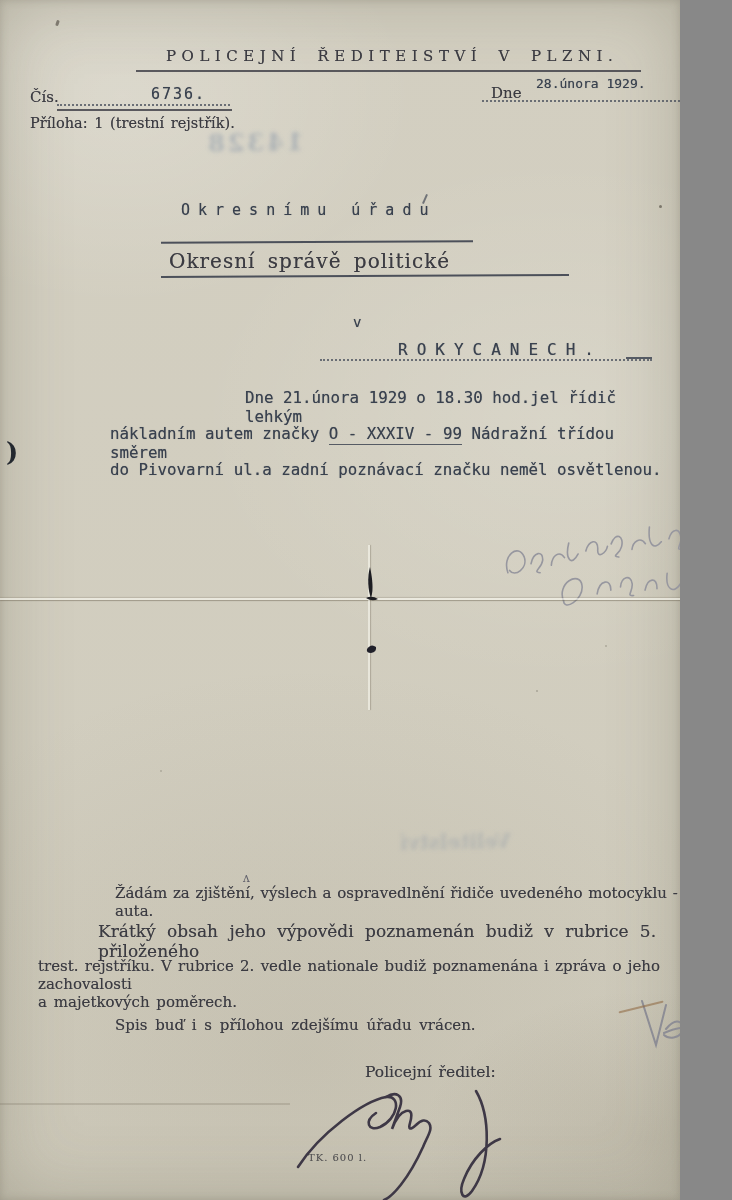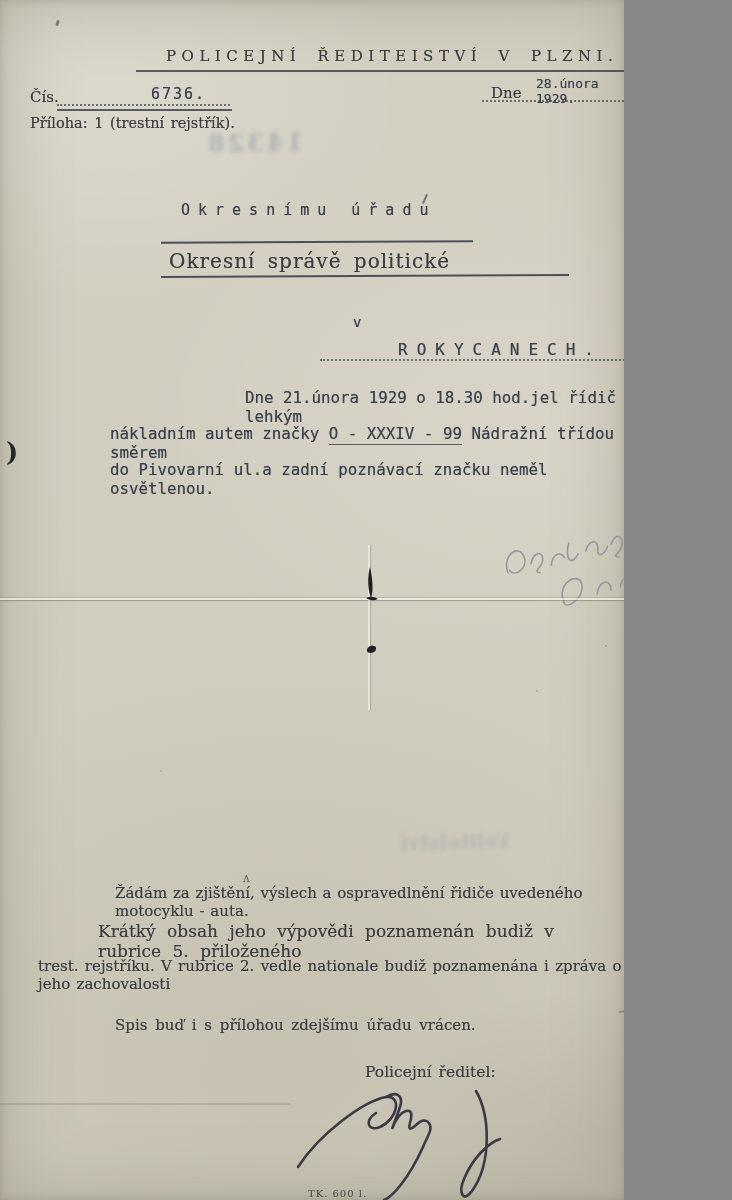--- a/index.html
+++ b/index.html
@@ -1,17 +1,17 @@
 <!DOCTYPE html>
 <html><head>
 <meta charset="utf-8">
 <style>
   html,body{margin:0;padding:0;background:#888;}
   #paper{
-    position:relative; width:624px; height:1200px; overflow:hidden;
+    position:relative; width:680px; height:1200px; overflow:hidden;
     background-color:#d3cfc0;
     background-image:
       radial-gradient(ellipse 420px 300px at 18% 8%, rgba(255,255,252,.20), transparent 70%),
       radial-gradient(ellipse 520px 380px at 82% 35%, rgba(255,255,250,.14), transparent 70%),
       radial-gradient(ellipse 640px 520px at 45% 88%, rgba(120,110,88,.12), transparent 75%),
       radial-gradient(ellipse 300px 200px at 95% 95%, rgba(110,100,80,.15), transparent 75%),
       linear-gradient(#d3cfc1, #d0ccbd);
     box-shadow: inset 0 0 70px rgba(95,88,70,.28), inset 0 0 8px rgba(90,85,70,.25);
     font-family:"DejaVu Serif", serif;
   }
@@ -86,40 +86,41 @@
     <path d="M8,33 q6,-3 12,1 q-6,3 -12,-1 Z" fill="#1d1d22"></path>
     <path d="M9,84 q4,-6 9,-2 q1,5 -5,6 q-5,0 -4,-4 Z" fill="#20202a"></path>
   </svg>
 
   <div class="abs mirror-blur" style="left:400px; top:830px; font-size:20px; color:rgba(92,115,150,.22);">Velitelství</div>
 
   <div class="abs pencil" style="left:243px; top:871px; font-size:12px; color:#62626c;">ʌ</div>
   <div class="abs printed" style="left:115px; top:884px; font-size:15px; word-spacing:1px;">Žádám za zjištění, výslech a ospravedlnění řidiče uvedeného motocyklu - auta.</div>
   <div class="abs printed" style="left:98px; top:921px; font-size:17px; word-spacing:6px;">Krátký obsah jeho výpovědi poznamenán budiž v rubrice 5. přiloženého</div>
   <div class="abs printed" style="left:38px; top:957px; font-size:15px; word-spacing:1.5px;">trest. rejstříku. V rubrice 2. vedle nationale budiž poznamenána i zpráva o jeho zachovalosti</div>
+  <div class="abs printed" style="left:38px; top:993px; font-size:15px; word-spacing:2px;">a majetkových poměrech.</div>
   <div class="abs printed" style="left:115px; top:1016px; font-size:15px; word-spacing:3px;">Spis buď i s přílohou zdejšímu úřadu vrácen.</div>
 
   <svg class="abs" style="left:634px; top:995px;" width="60" height="58" viewBox="0 0 60 58">
     <g fill="none" stroke="#8d8d95" stroke-width="2" stroke-linecap="round">
       <path d="M8,6 L22,50 L32,10"></path>
       <path d="M32,34 c10,-12 18,-8 16,2 c-2,8 -14,8 -18,4 M30,38 q18,-8 28,-4"></path>
     </g>
   </svg>
 
   <div class="abs printed" style="left:365px; top:1063px; font-size:15.5px; word-spacing:2px;">Policejní ředitel:</div>
 
   <svg class="abs" style="left:280px; top:1075px;" width="265" height="125" viewBox="0 0 265 125">
     <g fill="none" stroke="#3e3846" stroke-width="2.6" stroke-linecap="round">
       <path d="M18,92 C40,58 84,26 106,22 C122,20 118,44 100,52 C88,57 84,46 96,38"></path>
       <path d="M106,22 c10,-6 18,-2 14,10 l-8,22 q6,-16 14,-18 q8,-2 4,12 q-3,10 6,2 q8,-8 13,-2 c4,6 -1,12 -6,24 C128,105 112,122 104,125"></path>
       <path d="M196,16 C210,40 212,88 192,116 C183,128 178,118 184,104 C192,84 208,68 220,64"></path>
     </g>
   </svg>
 
-  <div class="abs printed" style="left:308px; top:1188px; font-size:10px; color:rgba(60,60,64,.6); letter-spacing:1px;">TK. 600 l.</div>
+  <div class="abs printed" style="left:308px; top:1152px; font-size:10px; color:rgba(60,60,64,.6); letter-spacing:1px;">TK. 600 l.</div>
 
   <div class="abs speck" style="left:56px; top:20px; width:3px; height:6px; transform:rotate(20deg); border-radius:2px;"></div>
   <div class="abs speck" style="left:659px; top:205px; width:3px; height:3px;"></div>
   <div class="abs speck" style="left:536px; top:690px; width:2px; height:2px; opacity:.5;"></div>
   <div class="abs" style="left:618px; top:1006px; width:46px; height:1.5px; background:rgba(140,100,60,.55); transform:rotate(-14deg); border-radius:2px;"></div>
   <div class="abs" style="left:690px; top:120px; width:1.5px; height:60px; background:rgba(255,255,248,.45); box-shadow:1px 0 1px rgba(110,100,84,.3); transform:rotate(3deg);"></div>
   <div class="abs" style="left:0px; top:1103px; width:290px; height:1.5px; background:rgba(120,112,95,.25);"></div>
   <div class="abs speck" style="left:605px; top:645px; width:2px; height:2px; opacity:.45;"></div>
   <div class="abs speck" style="left:160px; top:770px; width:2px; height:2px; opacity:.4;"></div>
 

